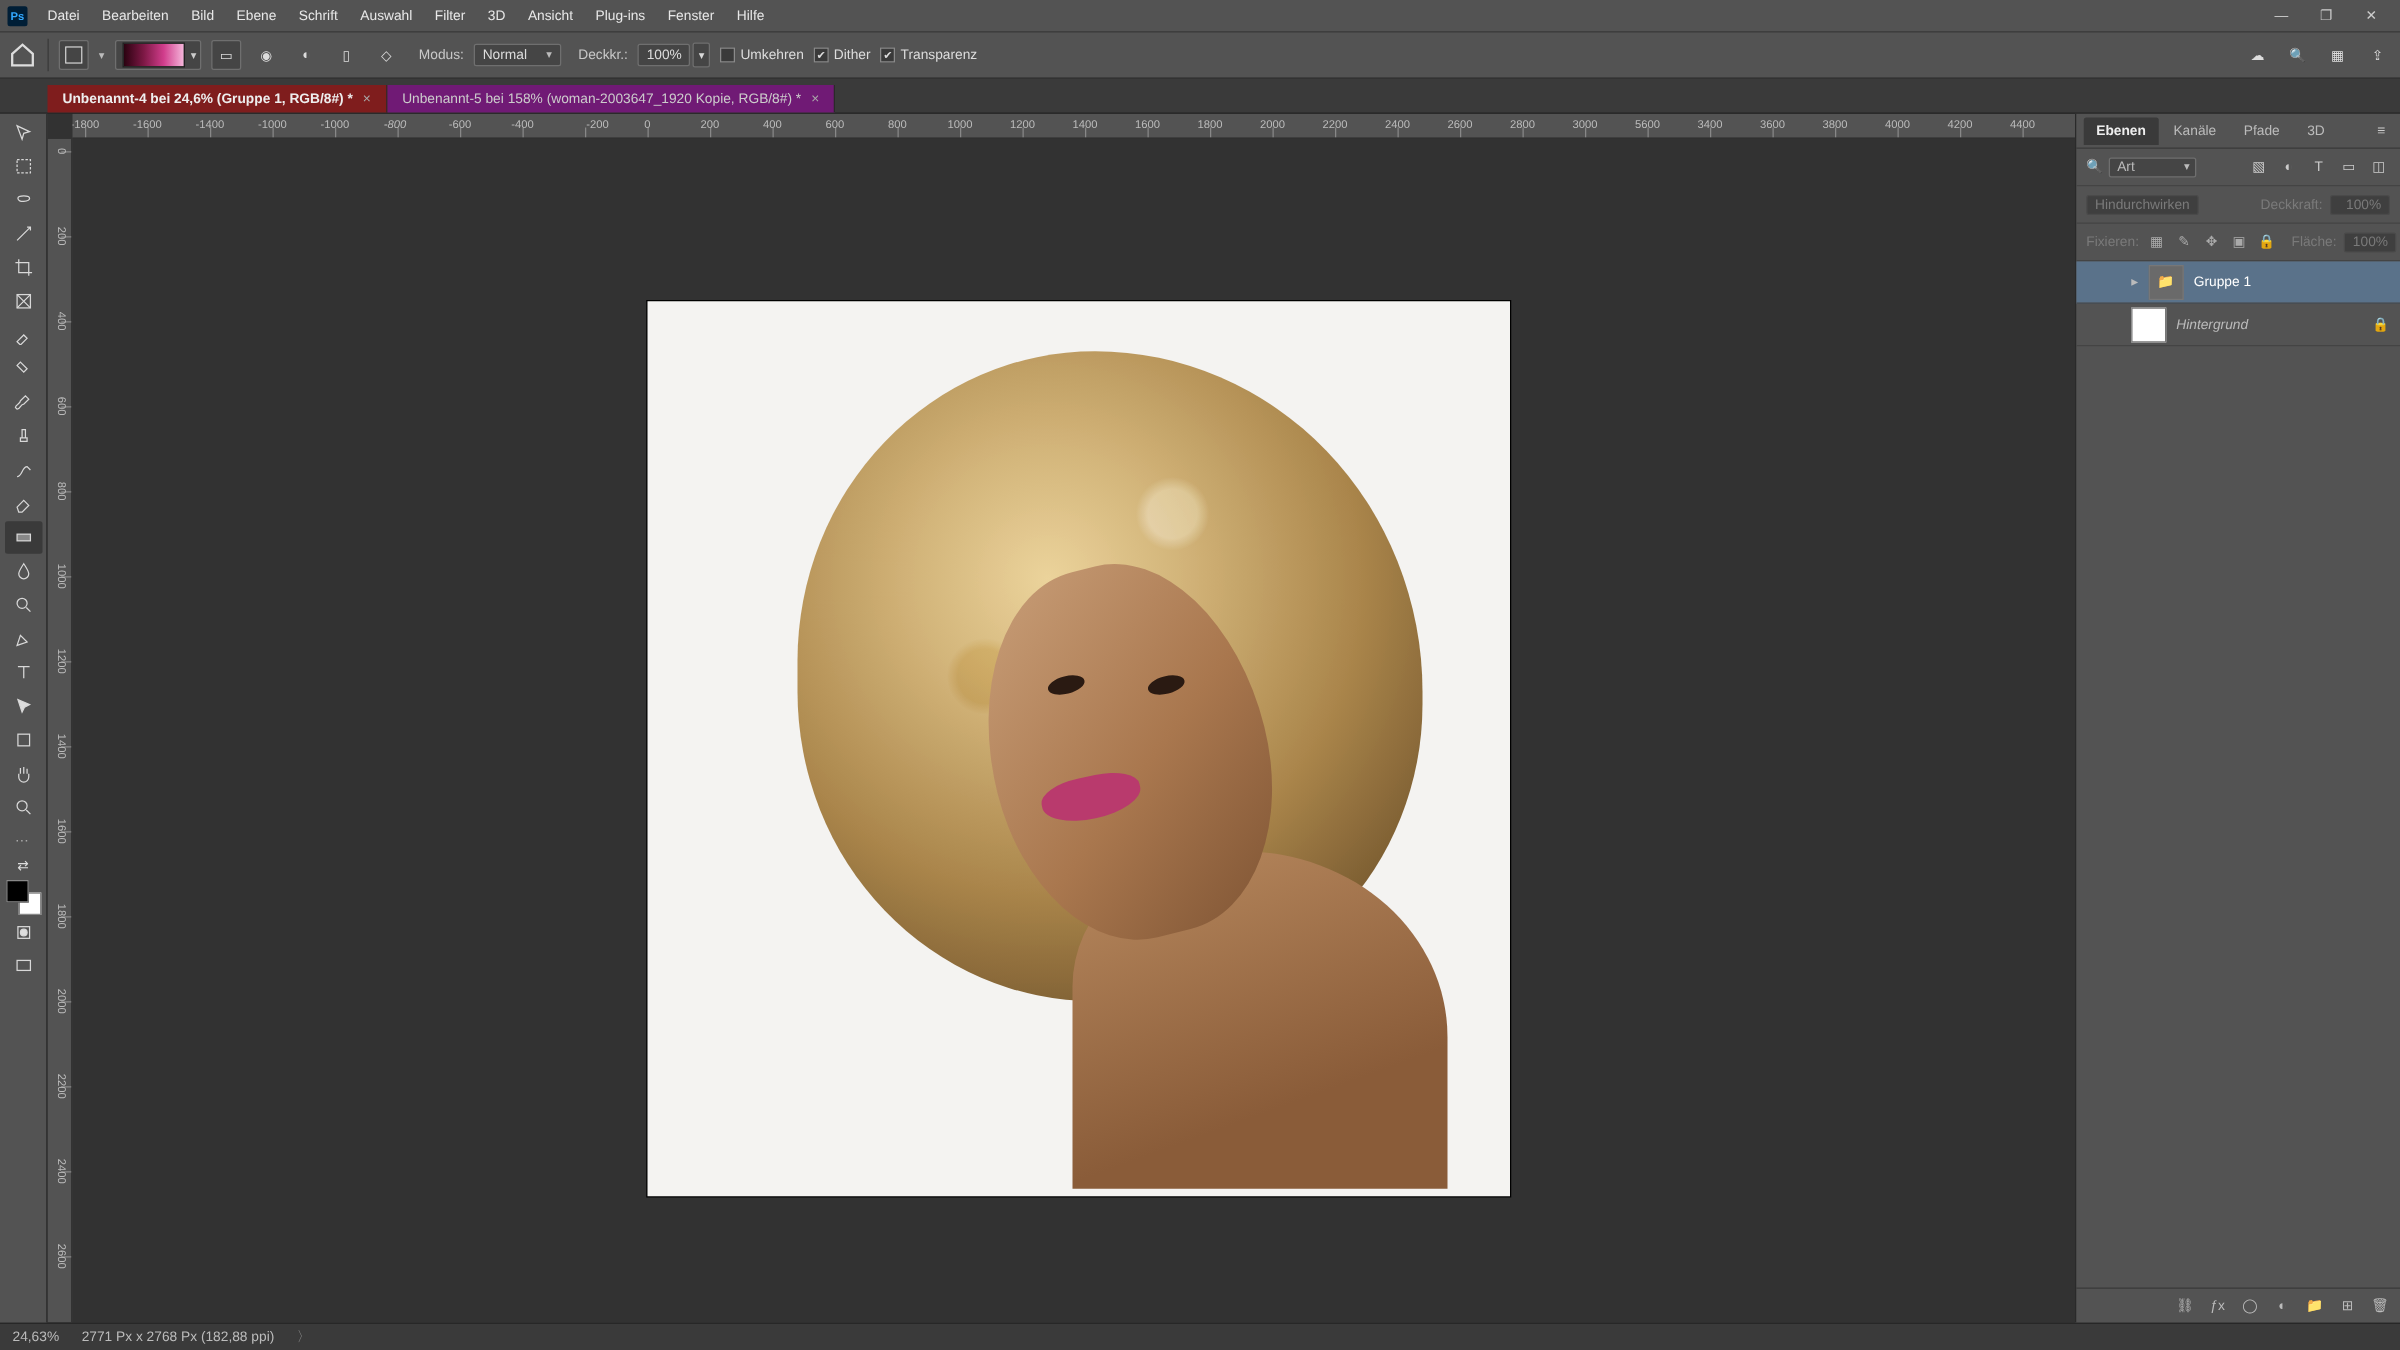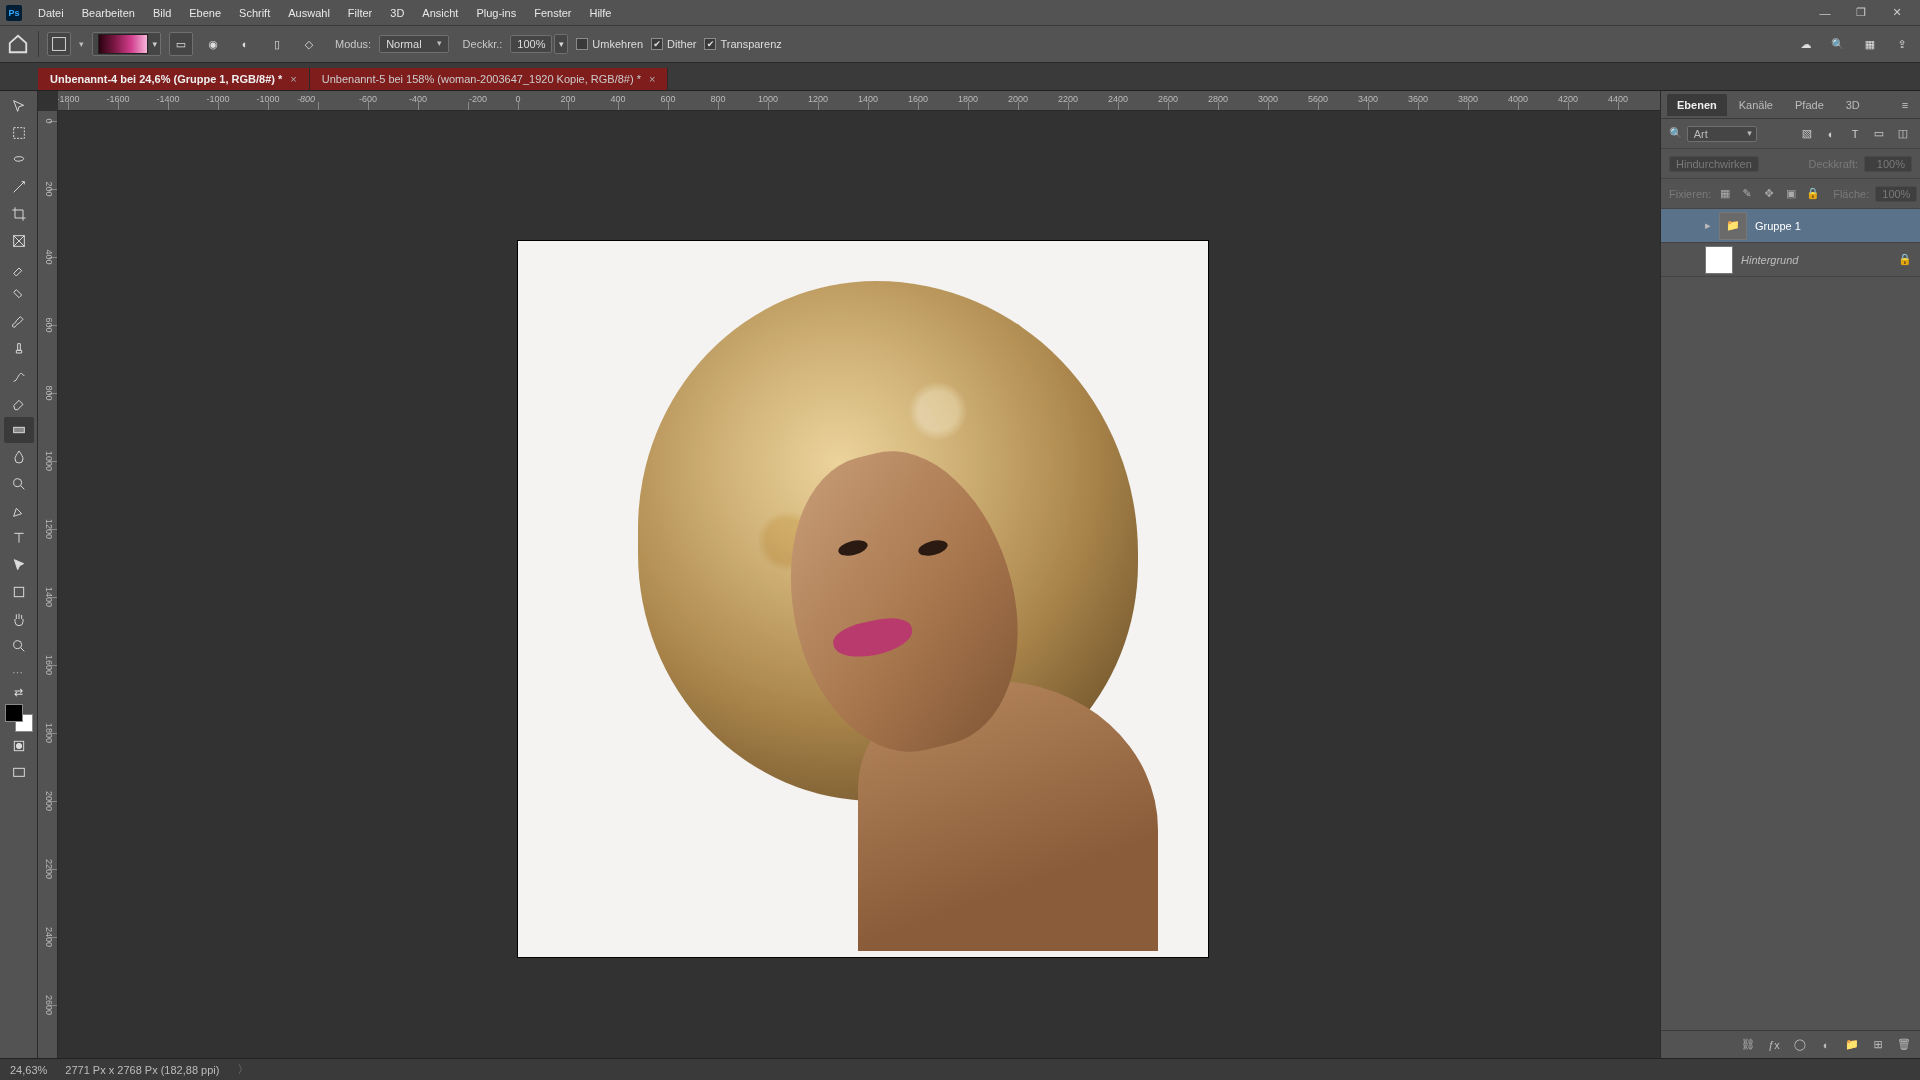--- a/index.html
+++ b/index.html
@@ -26,21 +26,21 @@
 .numwrap{ display:flex; align-items:center; gap:2px;}
 .numwrap .caret{ width:14px; height:20px; background:#454545; border:1px solid #6f6f6f; display:flex; align-items:center; justify-content:center; font-size:9px; border-radius:2px;}
 .chk { display:flex; align-items:center; gap:4px; color:#ddd; }
 .chk .box{ width:12px; height:12px; border:1px solid #8a8a8a; background:#3a3a3a; display:flex; align-items:center; justify-content:center; font-size:9px;}
 .chk .box.checked::after{ content:"✔"; color:#ddd; font-size:9px;}
 .optbar .spacer{ flex:1; }
 .optbar .rightset{ display:flex; gap:8px; align-items:center; }
 
 
 .doctabs{ height:28px; background:#3a3a3a; display:flex; align-items:flex-end; padding-left:38px; border-bottom:1px solid #222;}
-.doctab{ padding:5px 12px; color:#ccc; background:#7f1d1d; display:flex; align-items:center; gap:8px; border-right:1px solid #2a2a2a;}
+.doctab{ padding:5px 12px; color:#ccc; background:#701a75; display:flex; align-items:center; gap:8px; border-right:1px solid #2a2a2a;}
 .doctab.active{ background:#7f1d1d; color:#eee; font-weight:600;text-align:center;}
 .doctab .x{ color:#aaa; font-weight:normal;}
 
 
 .workrow{ display:flex; height:calc(1080px - 25px - 38px - 28px - 22px); }
 
 
 .toolcol{ width:38px; background:#535353; border-right:1px solid #2a2a2a; display:flex; flex-direction:column; align-items:center; padding-top:2px; gap:1px;}
 .toolbtn{ width:30px; height:26px; display:flex; align-items:center; justify-content:center; color:#ddd; border-radius:2px; position:relative;}
 .toolbtn.active{ background:#3a3a3a;}
@@ -335,21 +335,21 @@
         <div class="lbl" style="left: 10px;">-1800</div>
         <div class="tick" style="left: 60px;"></div>
         <div class="lbl" style="left: 60px;">-1600</div>
         <div class="tick" style="left: 110px;"></div>
         <div class="lbl" style="left: 110px;">-1400</div>
         <div class="tick" style="left: 160px;"></div>
         <div class="lbl" style="left: 160px;">-1000</div>
         <div class="tick" style="left: 210px;"></div>
         <div class="lbl" style="left: 210px;">-1000</div>
         <div class="tick" style="left: 260px;"></div>
-        <div class="lbl" style="left: 248px; font-style: italic;">-800</div>
+        <div class="lbl" style="left: 258px; font-style: italic;">-800</div>
         <div class="tick" style="left: 310px;"></div>
         <div class="lbl" style="left: 310px;">-600</div>
         <div class="tick" style="left: 360px;"></div>
         <div class="lbl" style="left: 360px;">-400</div>
         <div class="tick" style="left: 410px;"></div>
         <div class="lbl" style="left: 420px;">-200</div>
         <div class="tick" style="left: 460px;"></div>
         <div class="lbl" style="left: 460px;">0</div>
         <div class="tick" style="left: 510px;"></div>
         <div class="lbl" style="left: 510px;">200</div>

